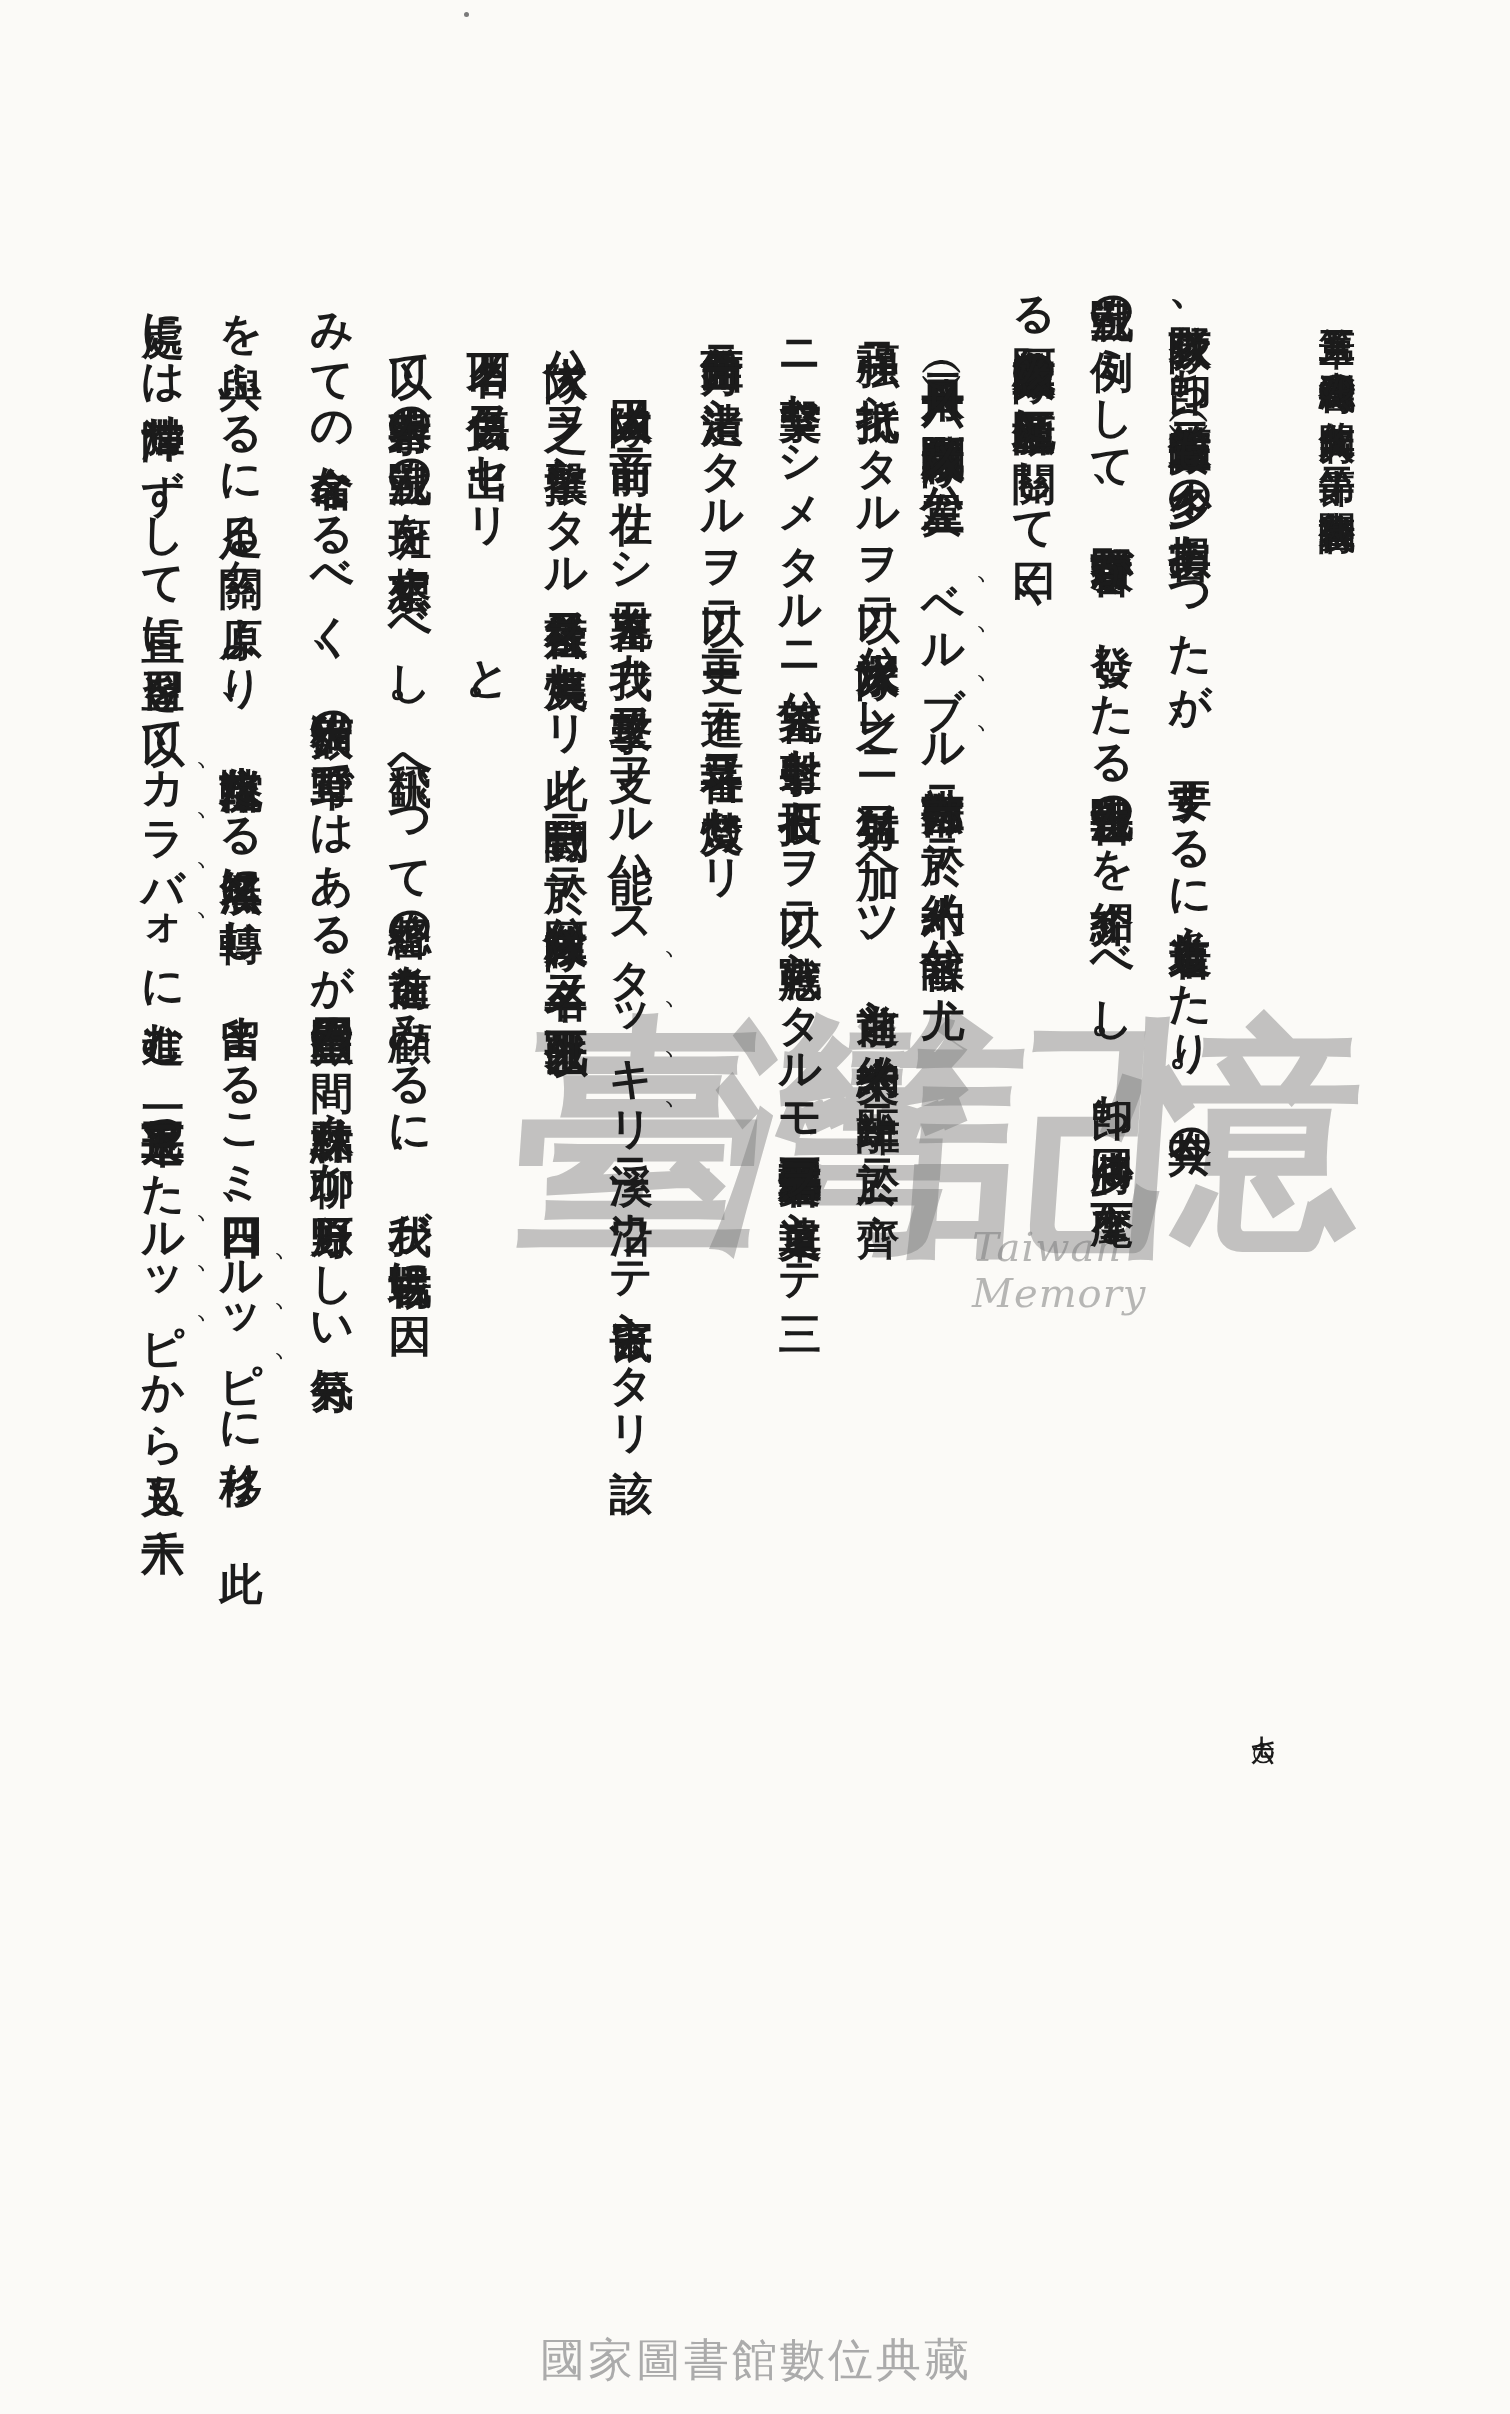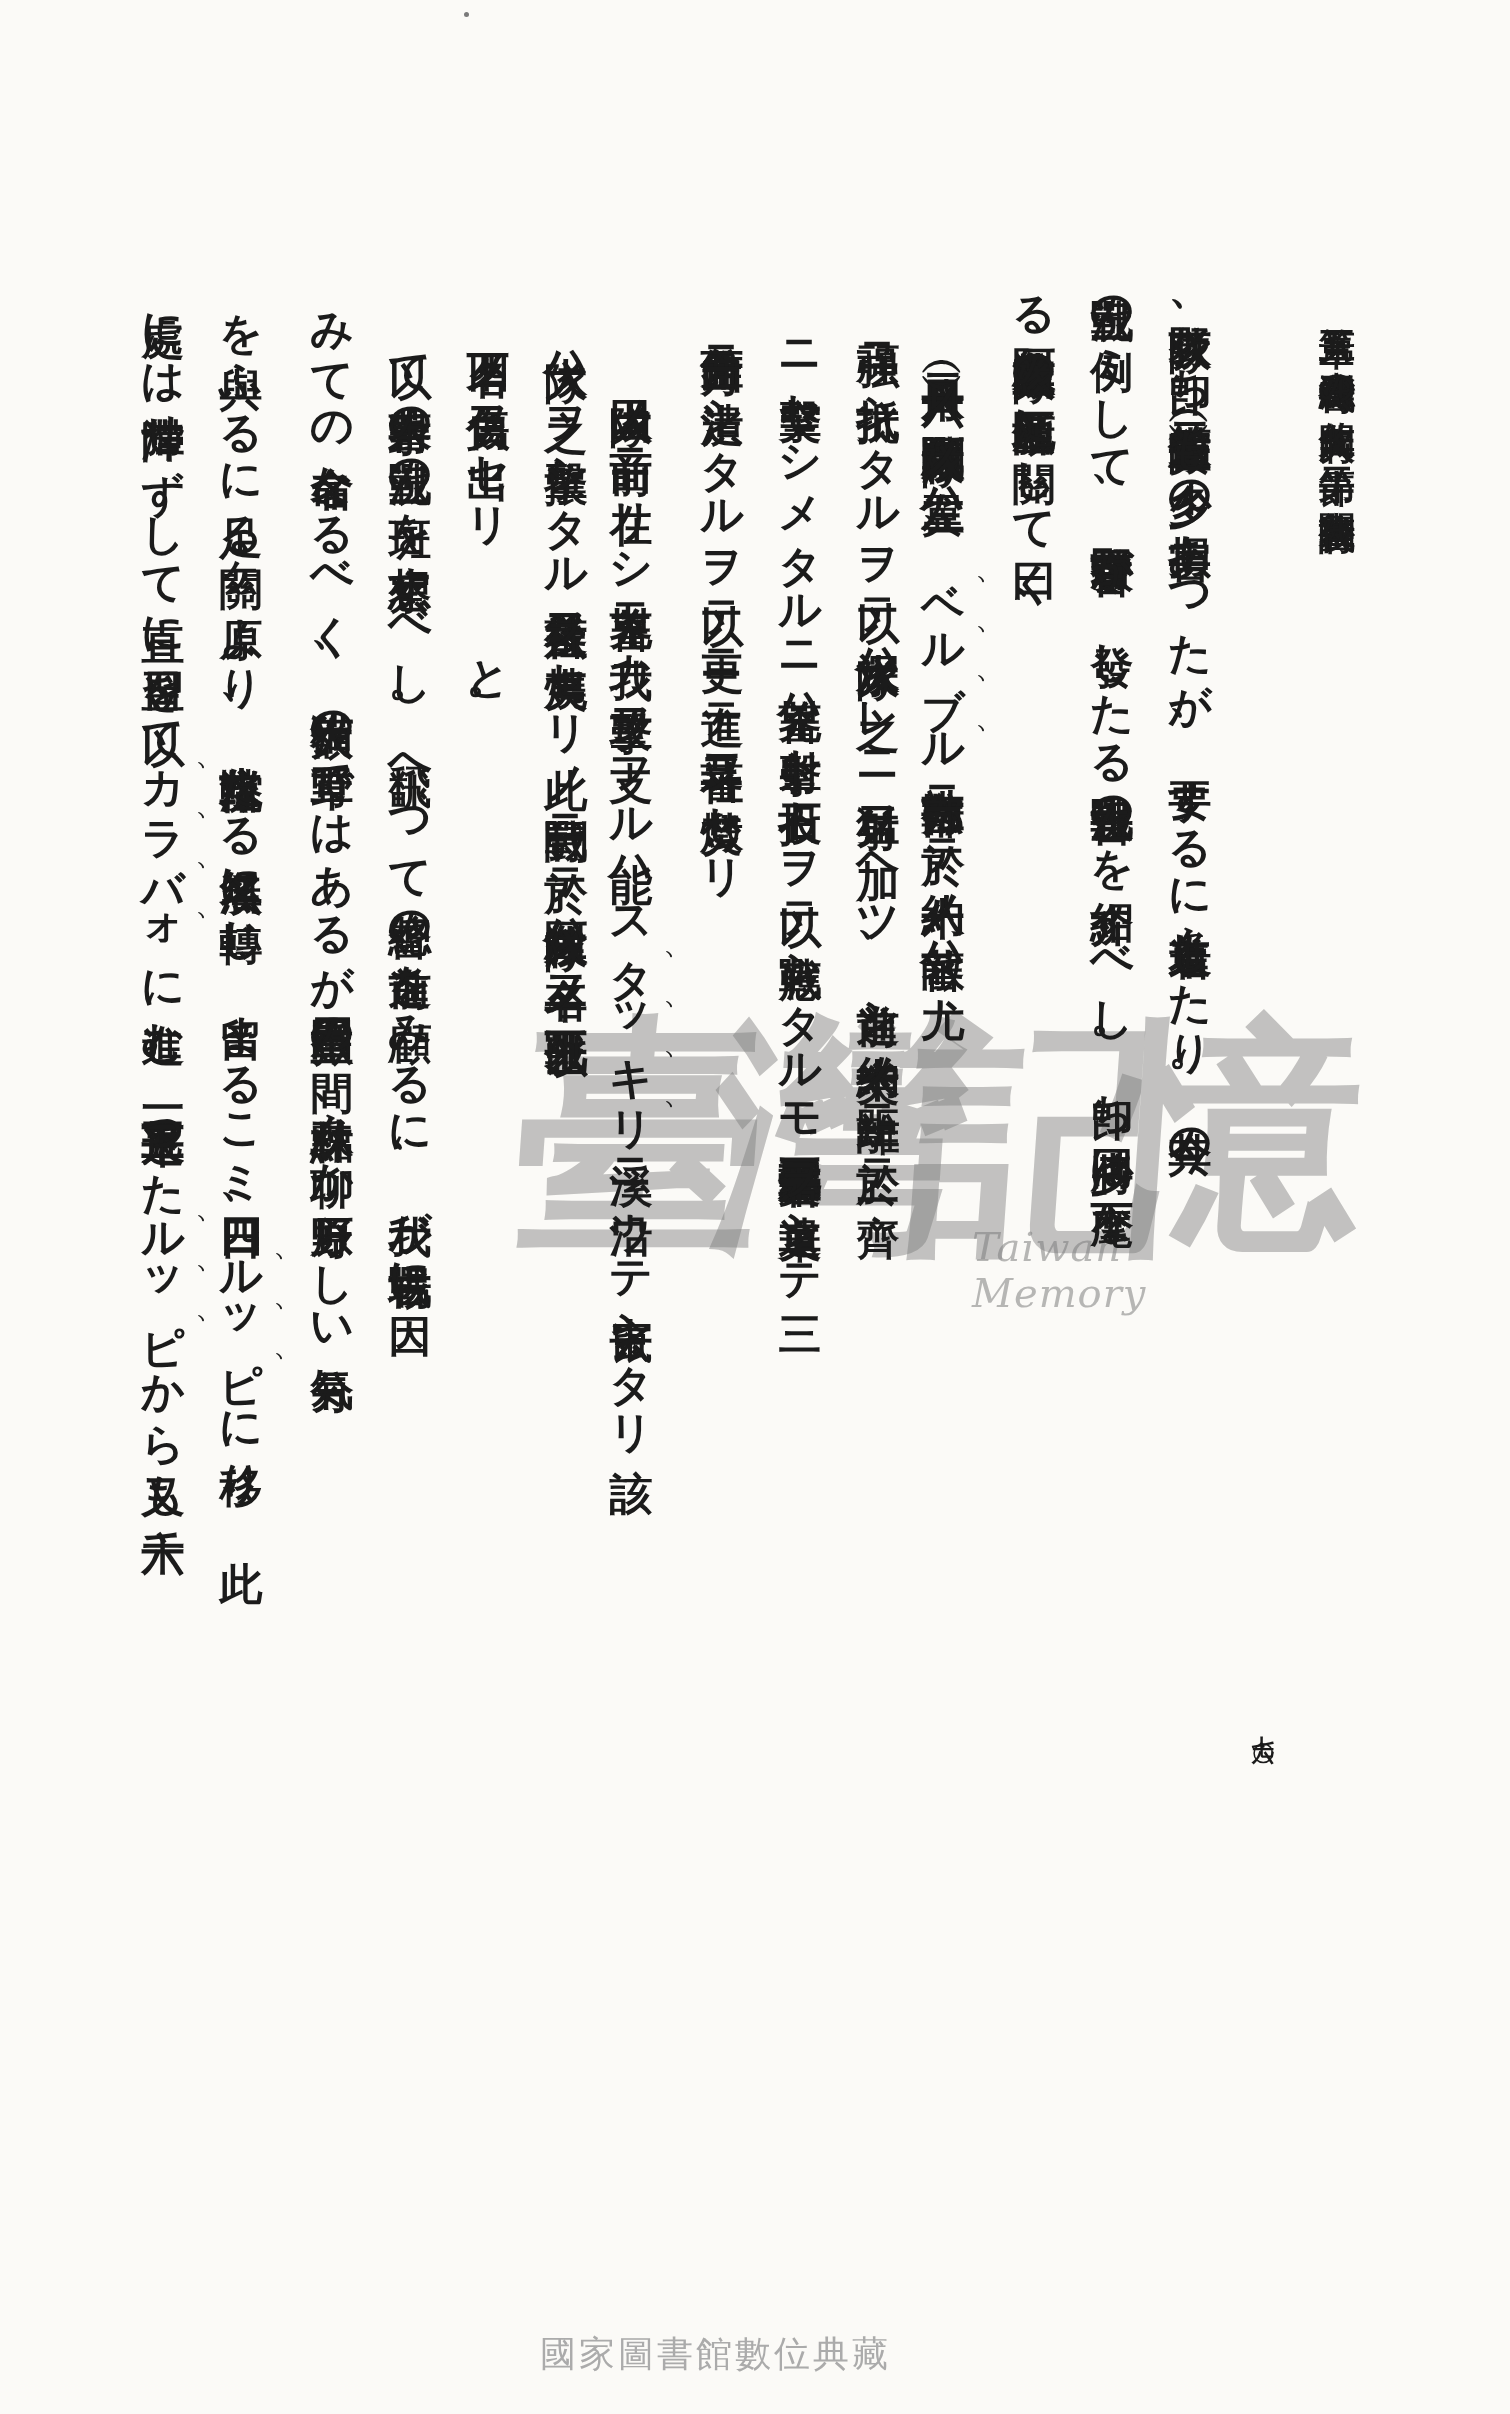--- a/index.html
+++ b/index.html
@@ -52,21 +52,21 @@
     transform:skewX(-4deg);
   }
   #wm-latin{
     position:absolute;left:972px;top:1224px;width:290px;height:60px;
     font-size:40px;font-style:italic;letter-spacing:1px;
     color:rgba(125,125,125,0.55);
     font-family:"DejaVu Serif","Liberation Serif",serif;
   }
   #wm-bottom{
     position:absolute;left:540px;top:2330px;width:520px;height:70px;
-    font-size:36px;letter-spacing:3px;
+    font-size:45px;letter-spacing:3px;
     color:#ababab;
     font-family:Liberation Sans, sans-serif;
     white-space:nowrap;
   }
   .speck{
     position:absolute;background:#7a7a7a;border-radius:50%;
   }
   #speck-top{left:464px;top:12px;width:5px;height:5px;}
 </style>
 </head>

